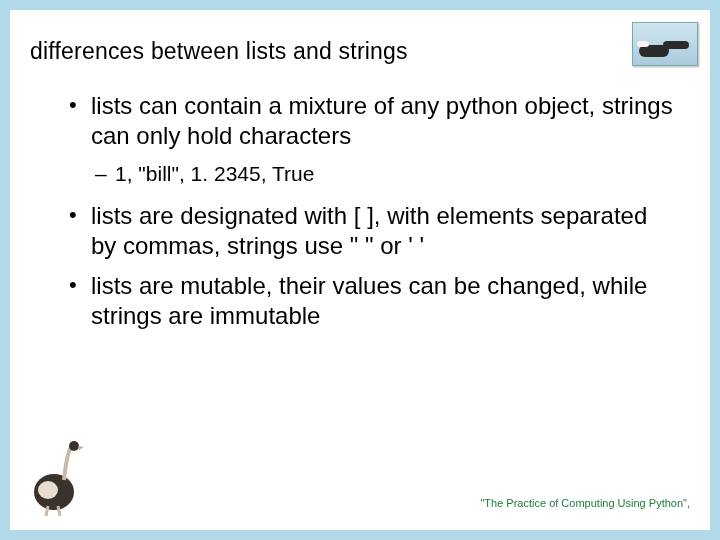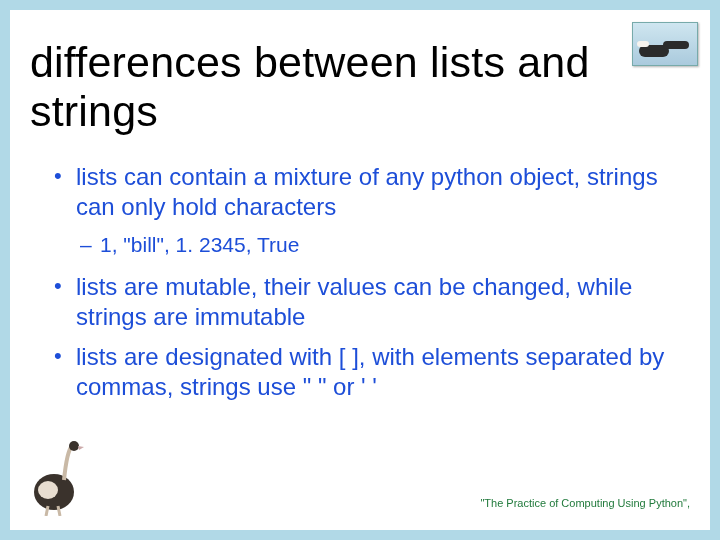--- a/index.html
+++ b/index.html
@@ -15,30 +15,30 @@
   .slide {
     position: absolute;
     top: 10px;
     left: 10px;
     right: 10px;
     bottom: 10px;
     background: #ffffff;
     box-sizing: border-box;
   }
   .title {
-    font-size: 43px;
+    font-size: 23px;
     font-weight: 400;
     color: #000;
     padding: 28px 20px 8px 20px;
     letter-spacing: 0.2px;
   }
   .content {
-    padding: 18px 36px 0 40px;
+    padding: 18px 36px 0 55px;
     font-size: 24px;
-    color: #1d4ed8;
+    color: #000000;
     line-height: 1.25;
   }
   .bullet {
     position: relative;
     padding-left: 26px;
     margin-bottom: 10px;
   }
   .bullet::before {
     content: "•";
     position: absolute;
@@ -98,22 +98,22 @@
       <rect x="30" y="18" width="26" height="8" rx="4" fill="#2b2b2b"></rect>
       <rect x="4" y="18" width="12" height="6" rx="3" fill="#f7f3ee"></rect>
     </svg>
   </div>
 
   <div class="title">differences between lists and strings</div>
 
   <div class="content">
     <div class="bullet">lists can contain a mixture of any python object, strings can only hold characters</div>
     <div class="sub">1, "bill", 1. 2345, True</div>
+    <div class="bullet">lists are designated with [ ], with elements separated by commas, strings use " " or ' '</div>
     <div class="bullet">lists are mutable, their values can be changed, while strings are immutable</div>
-    <div class="bullet">lists are designated with [ ], with elements separated by commas, strings use " " or ' '</div>
   </div>
 
   <div class="ostrich">
     <svg viewBox="0 0 64 76">
       <ellipse cx="30" cy="52" rx="20" ry="18" fill="#3a322c"></ellipse>
       <ellipse cx="24" cy="50" rx="10" ry="9" fill="#e8ddd0"></ellipse>
       <path d="M40 40 C42 20 44 10 48 6" stroke="#c9b9a6" stroke-width="4" fill="none"></path>
       <circle cx="50" cy="6" r="5" fill="#3a322c"></circle>
       <path d="M54 6 l6 1 -5 3 z" fill="#caa"></path>
       <line x1="24" y1="66" x2="22" y2="76" stroke="#c9b9a6" stroke-width="3"></line>

